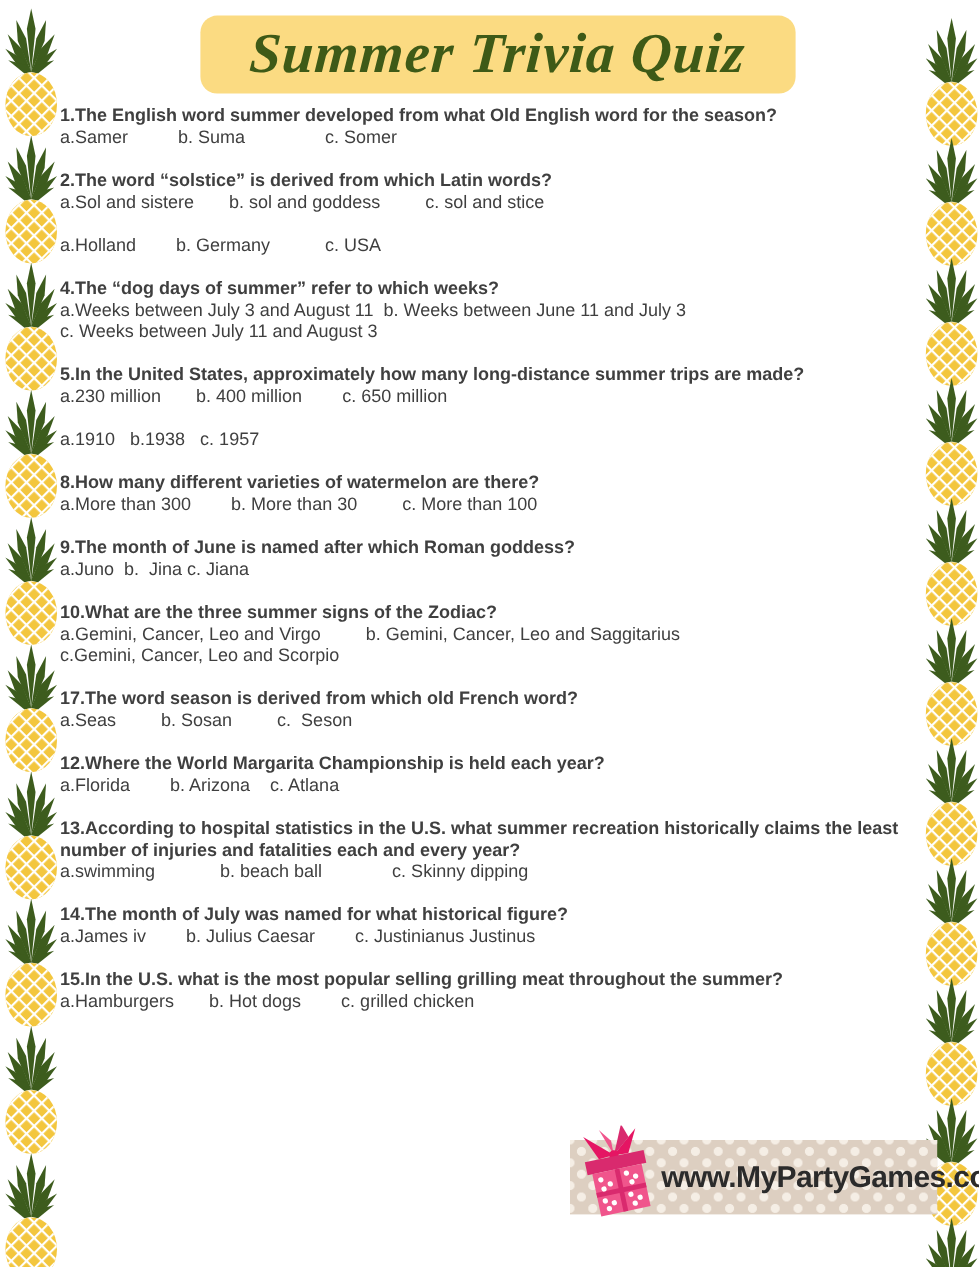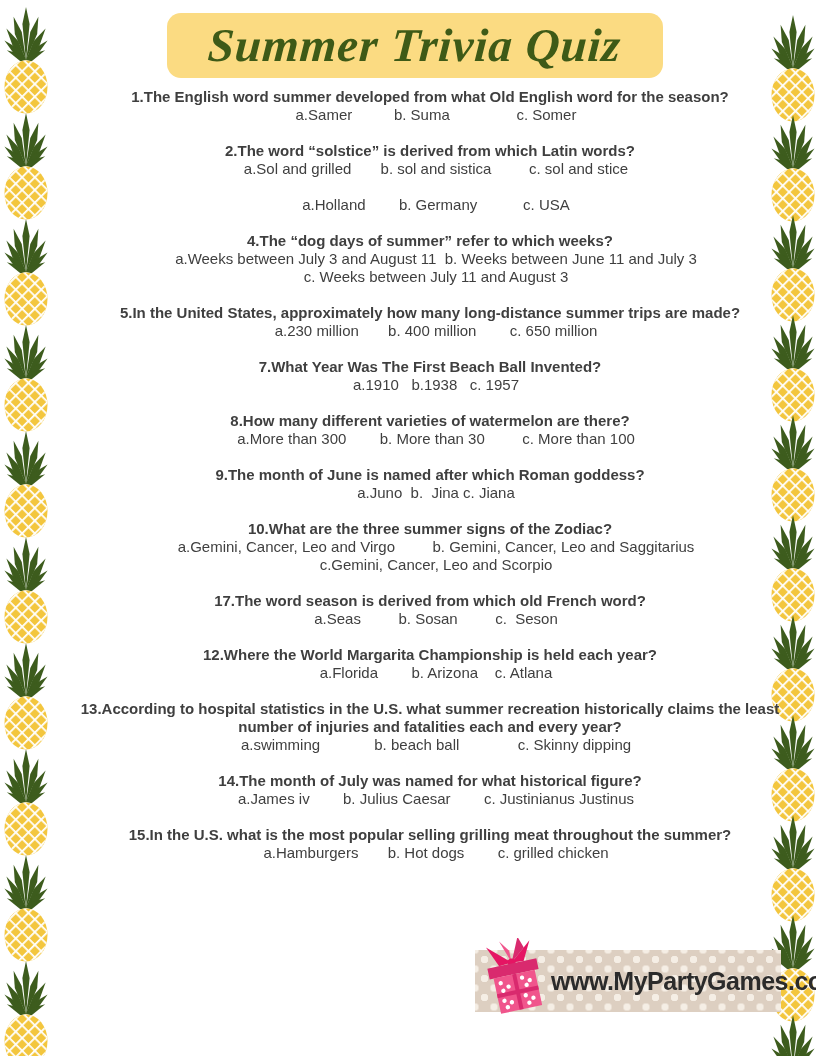--- a/index.html
+++ b/index.html
@@ -28,23 +28,23 @@
     font-size:47px;line-height:1;
     letter-spacing:1px;
     transform:skewX(-4deg);
   }
 
   
   .content{
     position:absolute;left:50px;top:88px;width:760px;
     font-size:15px;line-height:18px;
   }
-  .qblock{margin:0 0 18px 0;text-align:center;}
+  .qblock{margin:0 0 18px 0;}
   .qtext{font-weight:bold;white-space:pre;}
-  .atext{font-weight:normal;white-space:pre;margin-left:12px;}
+  .atext{font-weight:normal;white-space:pre;}
 
   
   .logo{
     position:absolute;left:475px;top:950px;width:306px;height:62px;
     display:flex;align-items:center;
   }
   .gift{position:absolute;left:6px;top:-12px;width:70px;height:82px;}
   .logo-text{
     margin-left:76px;
     font-weight:bold;font-size:25px;letter-spacing:-0.5px;
@@ -389,41 +389,40 @@
   </div>
 
   <div id="questions" class="content">
   <div class="qblock">
     <div class="qtext">1.The English word summer developed from what Old English word for the season?</div>
     <div class="atext">a.Samer          b. Suma                c. Somer</div>
   </div>
 
   <div class="qblock">
     <div class="qtext">2.The word “solstice” is derived from which Latin words?</div>
-    <div class="atext">a.Sol and grilled       b. sol and sistica         c. sol and stice</div>
+    <div class="atext">a.Sol and sistere       b. sol and goddess         c. sol and stice</div>
   </div>
 
   <div class="qblock">
     <div class="atext">a.Holland        b. Germany           c. USA</div>
   </div>
 
   <div class="qblock">
     <div class="qtext">4.The “dog days of summer” refer to which weeks?</div>
     <div class="atext">a.Weeks between July 3 and August 11  b. Weeks between June 11 and July 3
 c. Weeks between July 11 and August 3</div>
   </div>
 
   <div class="qblock">
     <div class="qtext">5.In the United States, approximately how many long-distance summer trips are made?</div>
     <div class="atext">a.230 million       b. 400 million        c. 650 million</div>
   </div>
 
 
   <div class="qblock">
-    <div class="qtext">7.What Year Was The First Beach Ball Invented?</div>
     <div class="atext">a.1910   b.1938   c. 1957</div>
   </div>
 
   <div class="qblock">
     <div class="qtext">8.How many different varieties of watermelon are there?</div>
     <div class="atext">a.More than 300        b. More than 30         c. More than 100</div>
   </div>
 
   <div class="qblock">
     <div class="qtext">9.The month of June is named after which Roman goddess?</div>

